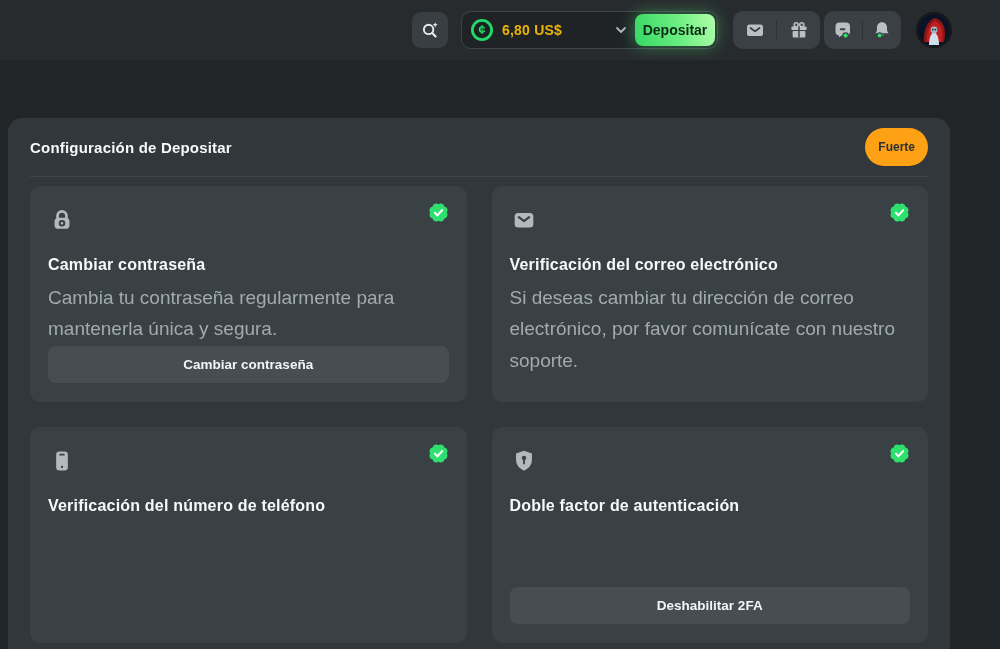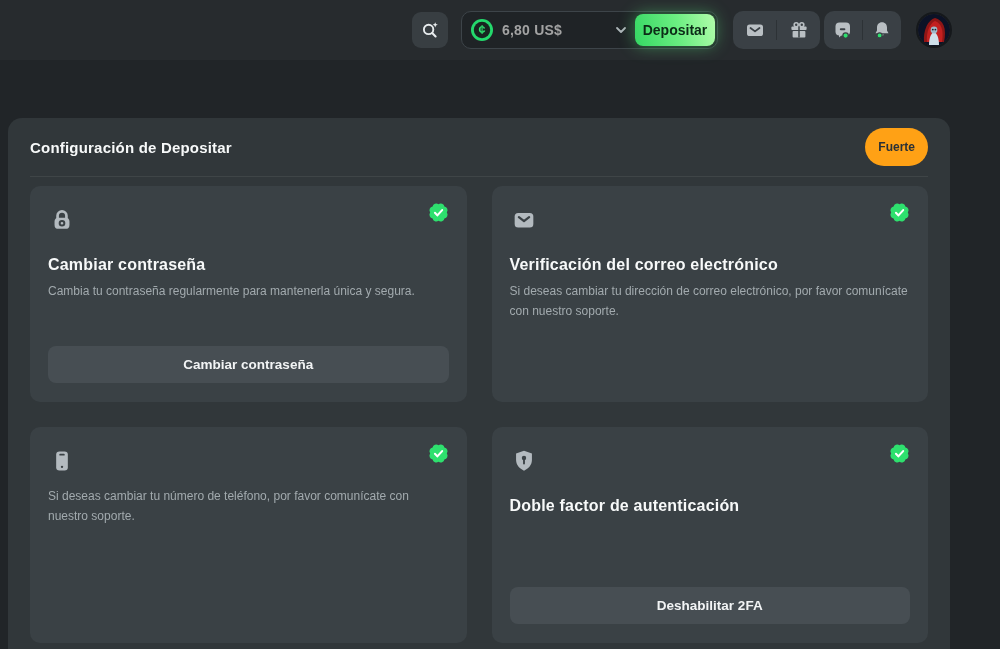--- a/index.html
+++ b/index.html
@@ -14,21 +14,21 @@
     position:absolute; left:412px; top:12px; width:36px; height:36px;
     background:#383e42; border:none; border-radius:9px; cursor:pointer;
     display:flex; align-items:center; justify-content:center;
   }
   .wallet {
     position:absolute; left:461px; top:11px; width:257px; height:38px;
     background:#1f2326; border:1px solid #3d4449; border-radius:10px;
     display:flex; align-items:center; padding-left:8px;
   }
   .coin { width:24px; height:24px; flex:0 0 auto; }
-  .balance { font-size:14px; font-weight:bold; color:#a3a3a3; margin-left:8px; letter-spacing:.2px; }
+  .balance { font-size:14px; font-weight:bold; color:#eab308; margin-left:8px; letter-spacing:.2px; }
   .chevron { margin-left:auto; margin-right:8px; display:flex; }
   .deposit-btn {
     width:80px; height:32px; margin-right:2px; border:none; border-radius:8px; cursor:pointer;
     font-family:inherit; font-size:14px; font-weight:bold; color:#0c2b17;
     background:linear-gradient(75deg,#35d763 0%, #6cee82 55%, #b2fdab 100%);
     box-shadow:0 0 16px 1px rgba(93,240,130,.40);
   }
   .icon-pill {
     position:absolute; top:11px; height:38px; background:#3a4045; border-radius:10px;
     display:flex; align-items:center; justify-content:space-evenly;
@@ -53,21 +53,21 @@
     padding:12px 13px; border-radius:99px;
   }
   .panel-divider { height:1px; background:rgba(255,255,255,.07); }
   .cards { margin-top:9px; display:grid; grid-template-columns:1fr 1fr; column-gap:8px; row-gap:20px;gap:25px; }
   .card {
     position:relative; height:216px; background:#3a4145; border-radius:10px; padding:18px;
   }
   .card-icon { display:block; margin-top:2px; }
   .verified-badge { position:absolute; top:14px; right:16px; }
   .card-title { font-size:16px; font-weight:bold; color:#f7f9f9; margin-top:18px; letter-spacing:.2px; }
-  .card-desc { font-size:12px; line-height:1.65; color:#a2aaae; margin-top:8px; max-width:420px; }
+  .card-desc { font-size:19px; line-height:1.65; color:#a2aaae; margin-top:8px; max-width:420px; }
   .card-btn {
     position:absolute; left:18px; right:18px; bottom:19px; height:37px;
     background:#474e53; border:none; border-radius:8px; cursor:pointer;
     font-family:inherit; font-size:13.5px; font-weight:bold; color:#f2f4f5;
   }
 </style>
 </head>
 <body>
 
 <header class="topbar">
@@ -203,21 +203,21 @@
           <line x1="10.4" y1="6.6" x2="13.6" y2="6.6" stroke="#3a4145" stroke-width="1.5" stroke-linecap="round"></line>
           <circle cx="12" cy="17" r="1" fill="#3a4145"></circle>
         </svg>
       </span>
       <span class="verified-badge">
         <svg width="25" height="25" viewBox="0 0 24 24">
           <path d="M20 12 A3.6 3.6 0 0 1 17.66 17.66 A3.6 3.6 0 0 1 12 20 A3.6 3.6 0 0 1 6.34 17.66 A3.6 3.6 0 0 1 4 12 A3.6 3.6 0 0 1 6.34 6.34 A3.6 3.6 0 0 1 12 4 A3.6 3.6 0 0 1 17.66 6.34 A3.6 3.6 0 0 1 20 12 Z" fill="#2ee06e"></path>
           <path d="M8.6 12.3 l2.3 2.5 4.6 -5.1" fill="none" stroke="#fff" stroke-width="2" stroke-linecap="round" stroke-linejoin="round"></path>
         </svg>
       </span>
-      <p class="card-desc">Si deseas cambiar tu número de teléfono, por favor comunícate con nuestro soporte.</p>
+      <h2 class="card-title">Verificación del número de teléfono</h2>
     </div>
 
     <div class="card">
       <span class="card-icon">
         <svg width="28" height="28" viewBox="0 0 24 24">
           <path d="M12 3.2 L18.8 5.6 V11 c0 4.6 -3 7.6 -6.8 9.4 C8.2 18.6 5.2 15.6 5.2 11 V5.6 Z" fill="#b3babf"></path>
           <circle cx="12" cy="9.4" r="1.9" fill="#3a4145"></circle>
           <rect x="11.2" y="10.6" width="1.6" height="4.4" rx="0.8" fill="#3a4145"></rect>
         </svg>
       </span>

